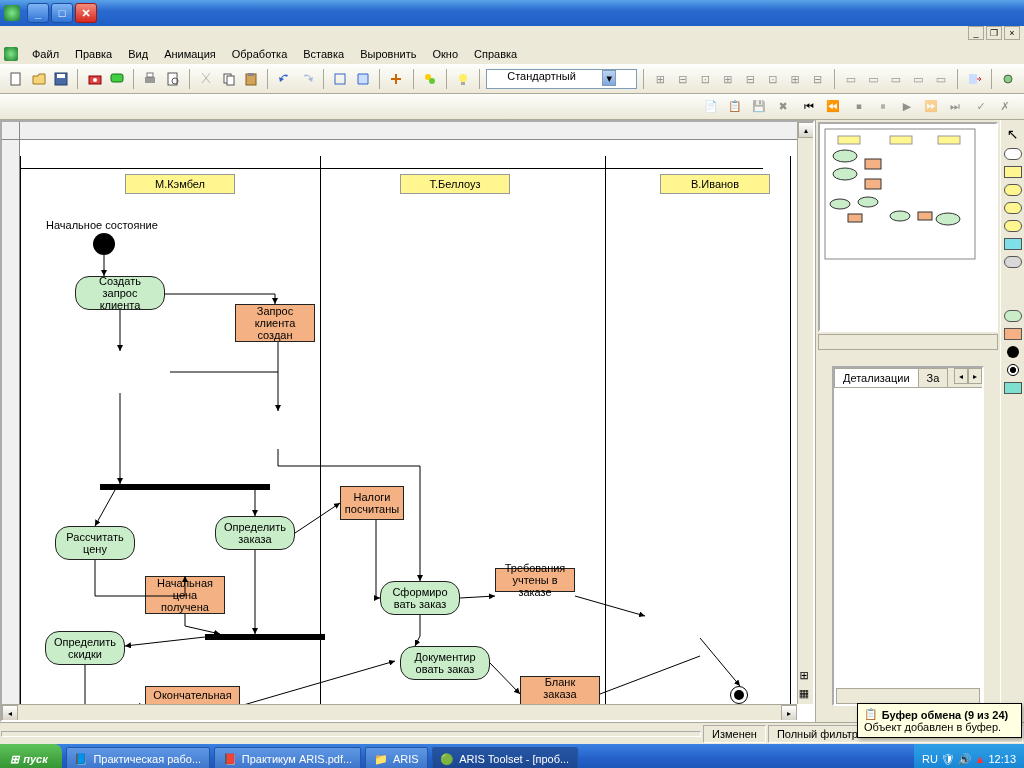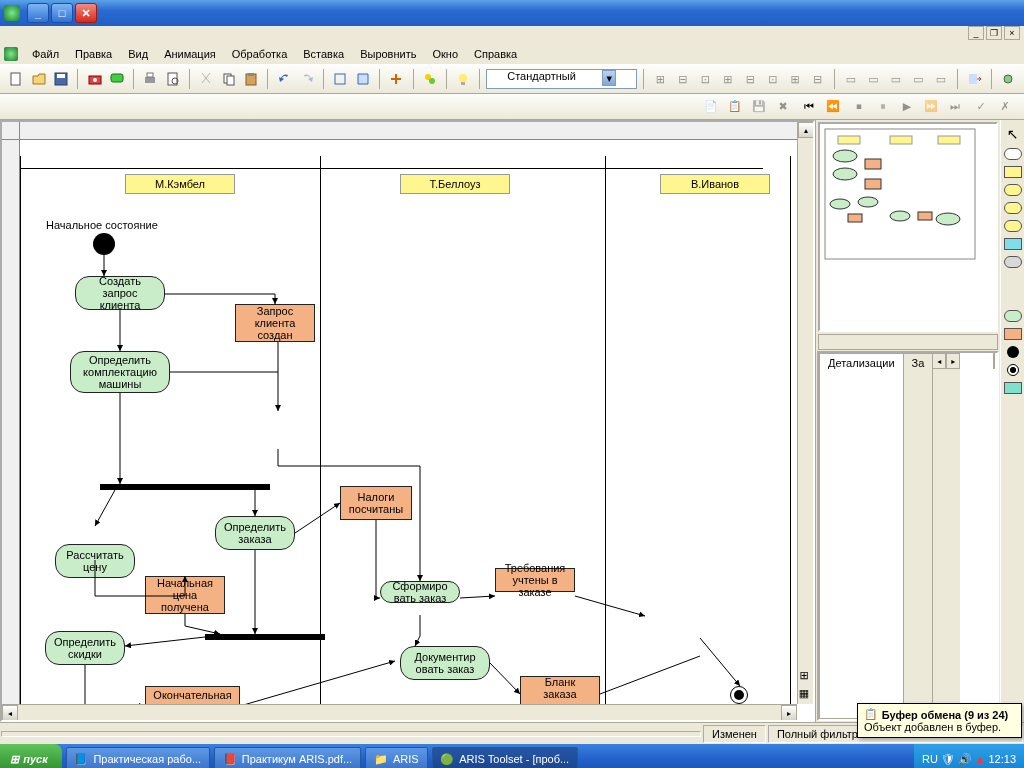--- a/index.html
+++ b/index.html
@@ -34,21 +34,21 @@
 .activity { position: absolute; background: #c8edc8; border: 1px solid #222; border-radius: 14px; display: flex; align-items: center; justify-content: center; text-align: center; padding: 3px 6px; line-height: 1.1; }
 .object { position: absolute; background: #f4b183; border: 1px solid #222; display: flex; align-items: center; justify-content: center; text-align: center; padding: 3px 6px; line-height: 1.1; }
 .init-node { position: absolute; width: 22px; height: 22px; background: #000; border-radius: 50%; }
 .label-free { position: absolute; padding-left: 11px; }
 .sync-bar { position: absolute; height: 6px; background: #000; }
 .final-node { position: absolute; width: 18px; height: 18px; border: 1px solid #000; border-radius: 50%; display: flex; align-items: center; justify-content: center; }
 .final-node::after { content: ''; width: 10px; height: 10px; background: #000; border-radius: 50%; }
 .side-right { width: 185px; display: flex; flex-direction: column; border-left: 1px solid #aca899; }
 .mini { height: 210px; border: 2px inset #fff; background: #fff; margin: 2px; position: relative; overflow: hidden; }
 .mini-scroll { height: 16px; background: #ece9d8; border: 1px solid #aca899; margin: 0 2px; }
-.panel { flex: 1; border: 2px inset #fff; background: #fff; margin: 1px; display: flex; }
+.panel { flex: 1; border: 2px inset #fff; background: #fff; margin: 16px; display: flex; flex-direction: column; }
 .tabs { display: flex; border-bottom: 1px solid #aca899; background: #ece9d8; }
 .tab { padding: 3px 8px; border: 1px solid #aca899; border-bottom: none; background: #fff; margin-right: -1px; cursor: pointer; }
 .tab.inactive { background: #ece9d8; }
 .panel-head { display: flex; padding: 6px 4px; border-bottom: 1px solid #ccc; }
 .panel-head span:first-child { flex: 1; }
 .palette { width: 24px; background: #ece9d8; border-left: 1px solid #fff; display: flex; flex-direction: column; align-items: center; padding-top: 6px; gap: 6px; }
 .pal-item { width: 18px; height: 12px; border: 1px solid #555; }
 .pal-ell { width: 18px; height: 12px; border: 1px solid #555; border-radius: 8px; }
 .pal-circ { width: 12px; height: 12px; border-radius: 50%; }
 .statusbar { height: 22px; border-top: 1px solid #aca899; display: flex; align-items: center; background: #ece9d8; font-size: 11px; }
@@ -265,35 +265,34 @@
 
       <div class="swim-label" style="left:105px">М.Кэмбел</div>
       <div class="swim-label" style="left:380px">Т.Беллоуз</div>
       <div class="swim-label" style="left:640px">В.Иванов</div>
 
       <div class="label-free" style="left:15px;top:63px">Начальное состояние</div>
       <div class="init-node" style="left:73px;top:77px"></div>
 
       <div class="activity" style="left:55px;top:120px;width:90px;height:34px">Создать запрос клиента</div>
       <div class="object" style="left:215px;top:148px;width:80px;height:38px">Запрос клиента создан</div>
-      <div class="activity" style="left:50px;top:195px;width:100px;height:42px">Определить комплектацию машины</div>
 
       <div class="sync-bar" style="left:80px;top:328px;width:170px"></div>
 
-      <div class="activity" style="left:35px;top:388px;width:80px;height:34px">Рассчитать цену</div>
+      <div class="activity" style="left:35px;top:370px;width:80px;height:34px">Рассчитать цену</div>
       <div class="activity" style="left:195px;top:360px;width:80px;height:34px">Определить заказа</div>
-      <div class="object" style="left:320px;top:330px;width:72px;height:34px">Налоги посчитаны</div>
+      <div class="object" style="left:320px;top:330px;width:64px;height:34px">Налоги посчитаны</div>
       <div class="object" style="left:125px;top:420px;width:80px;height:38px">Начальная цена получена</div>
 
       <div class="sync-bar" style="left:185px;top:478px;width:120px"></div>
 
       <div class="activity" style="left:25px;top:475px;width:80px;height:34px">Определить скидки</div>
       <div class="object" style="left:125px;top:530px;width:95px;height:42px">Окончательная цена сформирована</div>
 
-      <div class="activity" style="left:360px;top:425px;width:80px;height:22px">Сформиро вать заказ</div>
+      <div class="activity" style="left:360px;top:425px;width:80px;height:34px">Сформиро вать заказ</div>
       <div class="object" style="left:475px;top:412px;width:80px;height:24px">Требования учтены в заказе</div>
       <div class="activity" style="left:380px;top:490px;width:90px;height:34px">Документир овать заказ</div>
       <div class="object" style="left:500px;top:520px;width:80px;height:36px">Бланк заказа сохранен</div>
 
       <div class="final-node" style="left:710px;top:530px"></div>
       <div class="label-free" style="left:640px;top:555px">Конечное состоян</div>
 
       <svg class="flow" width="800" height="600">
         <defs>
             <marker id="ah" markerWidth="6" markerHeight="6" refX="6" refY="3" orient="auto">

